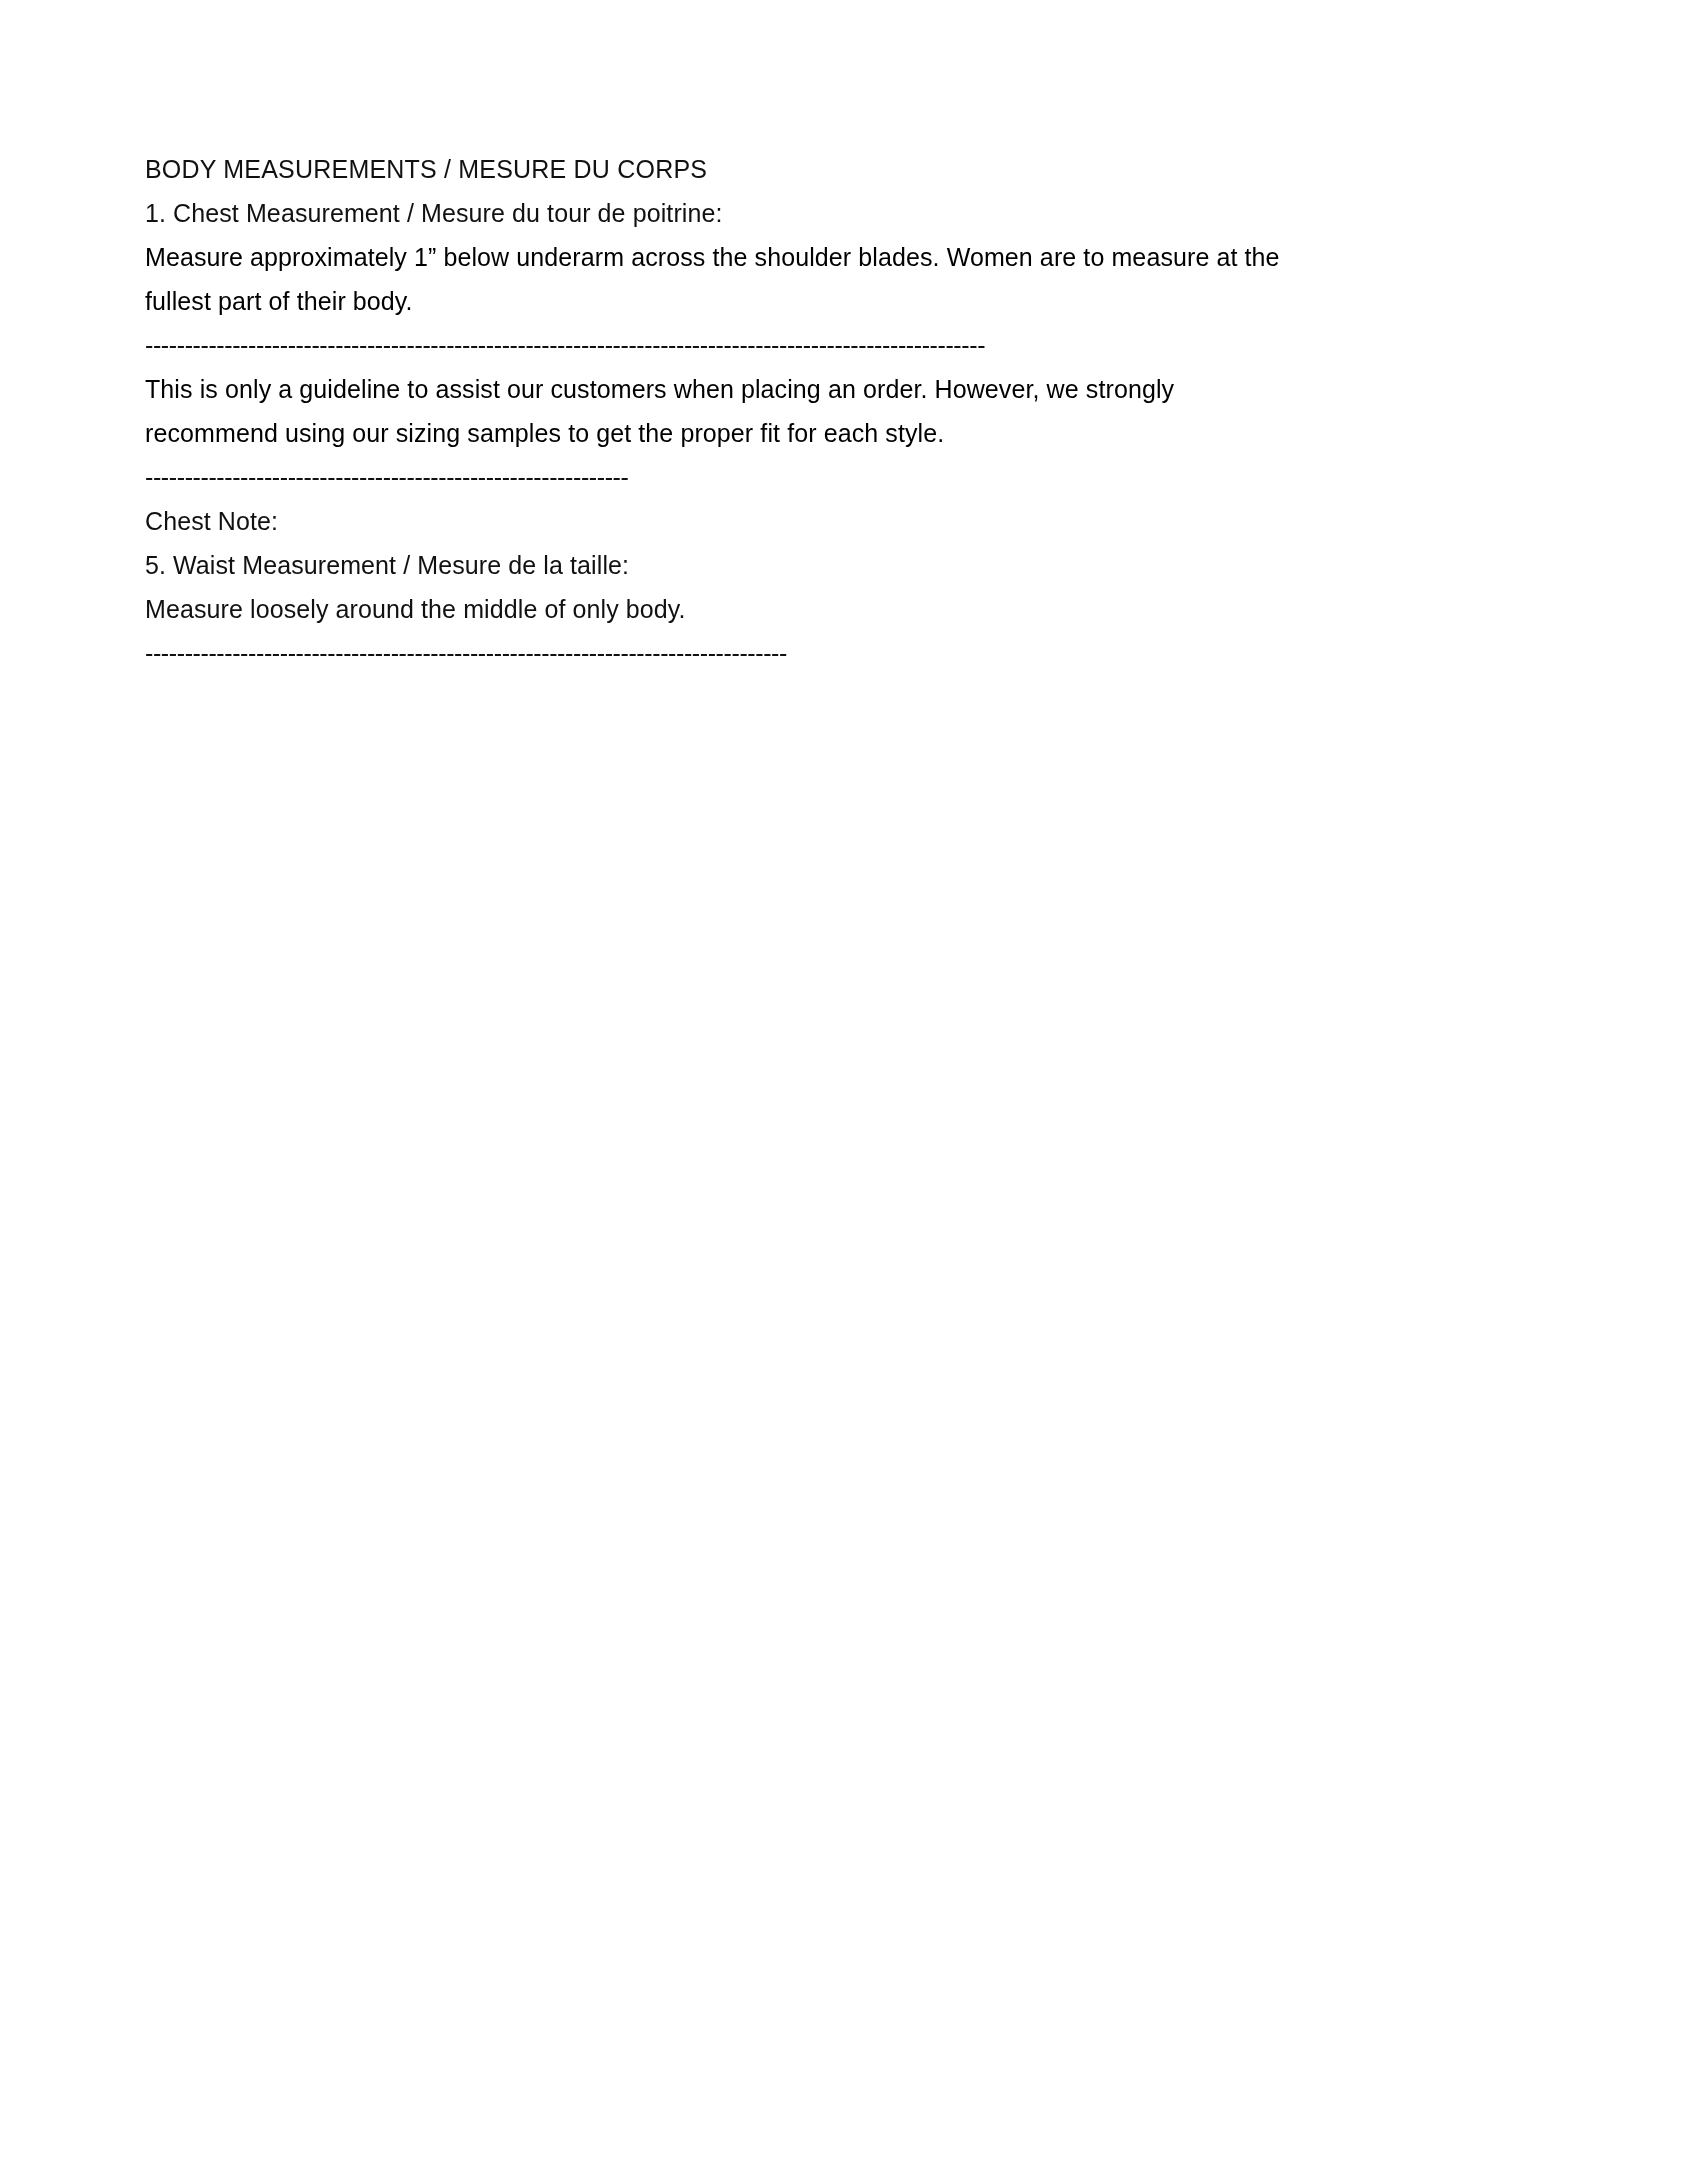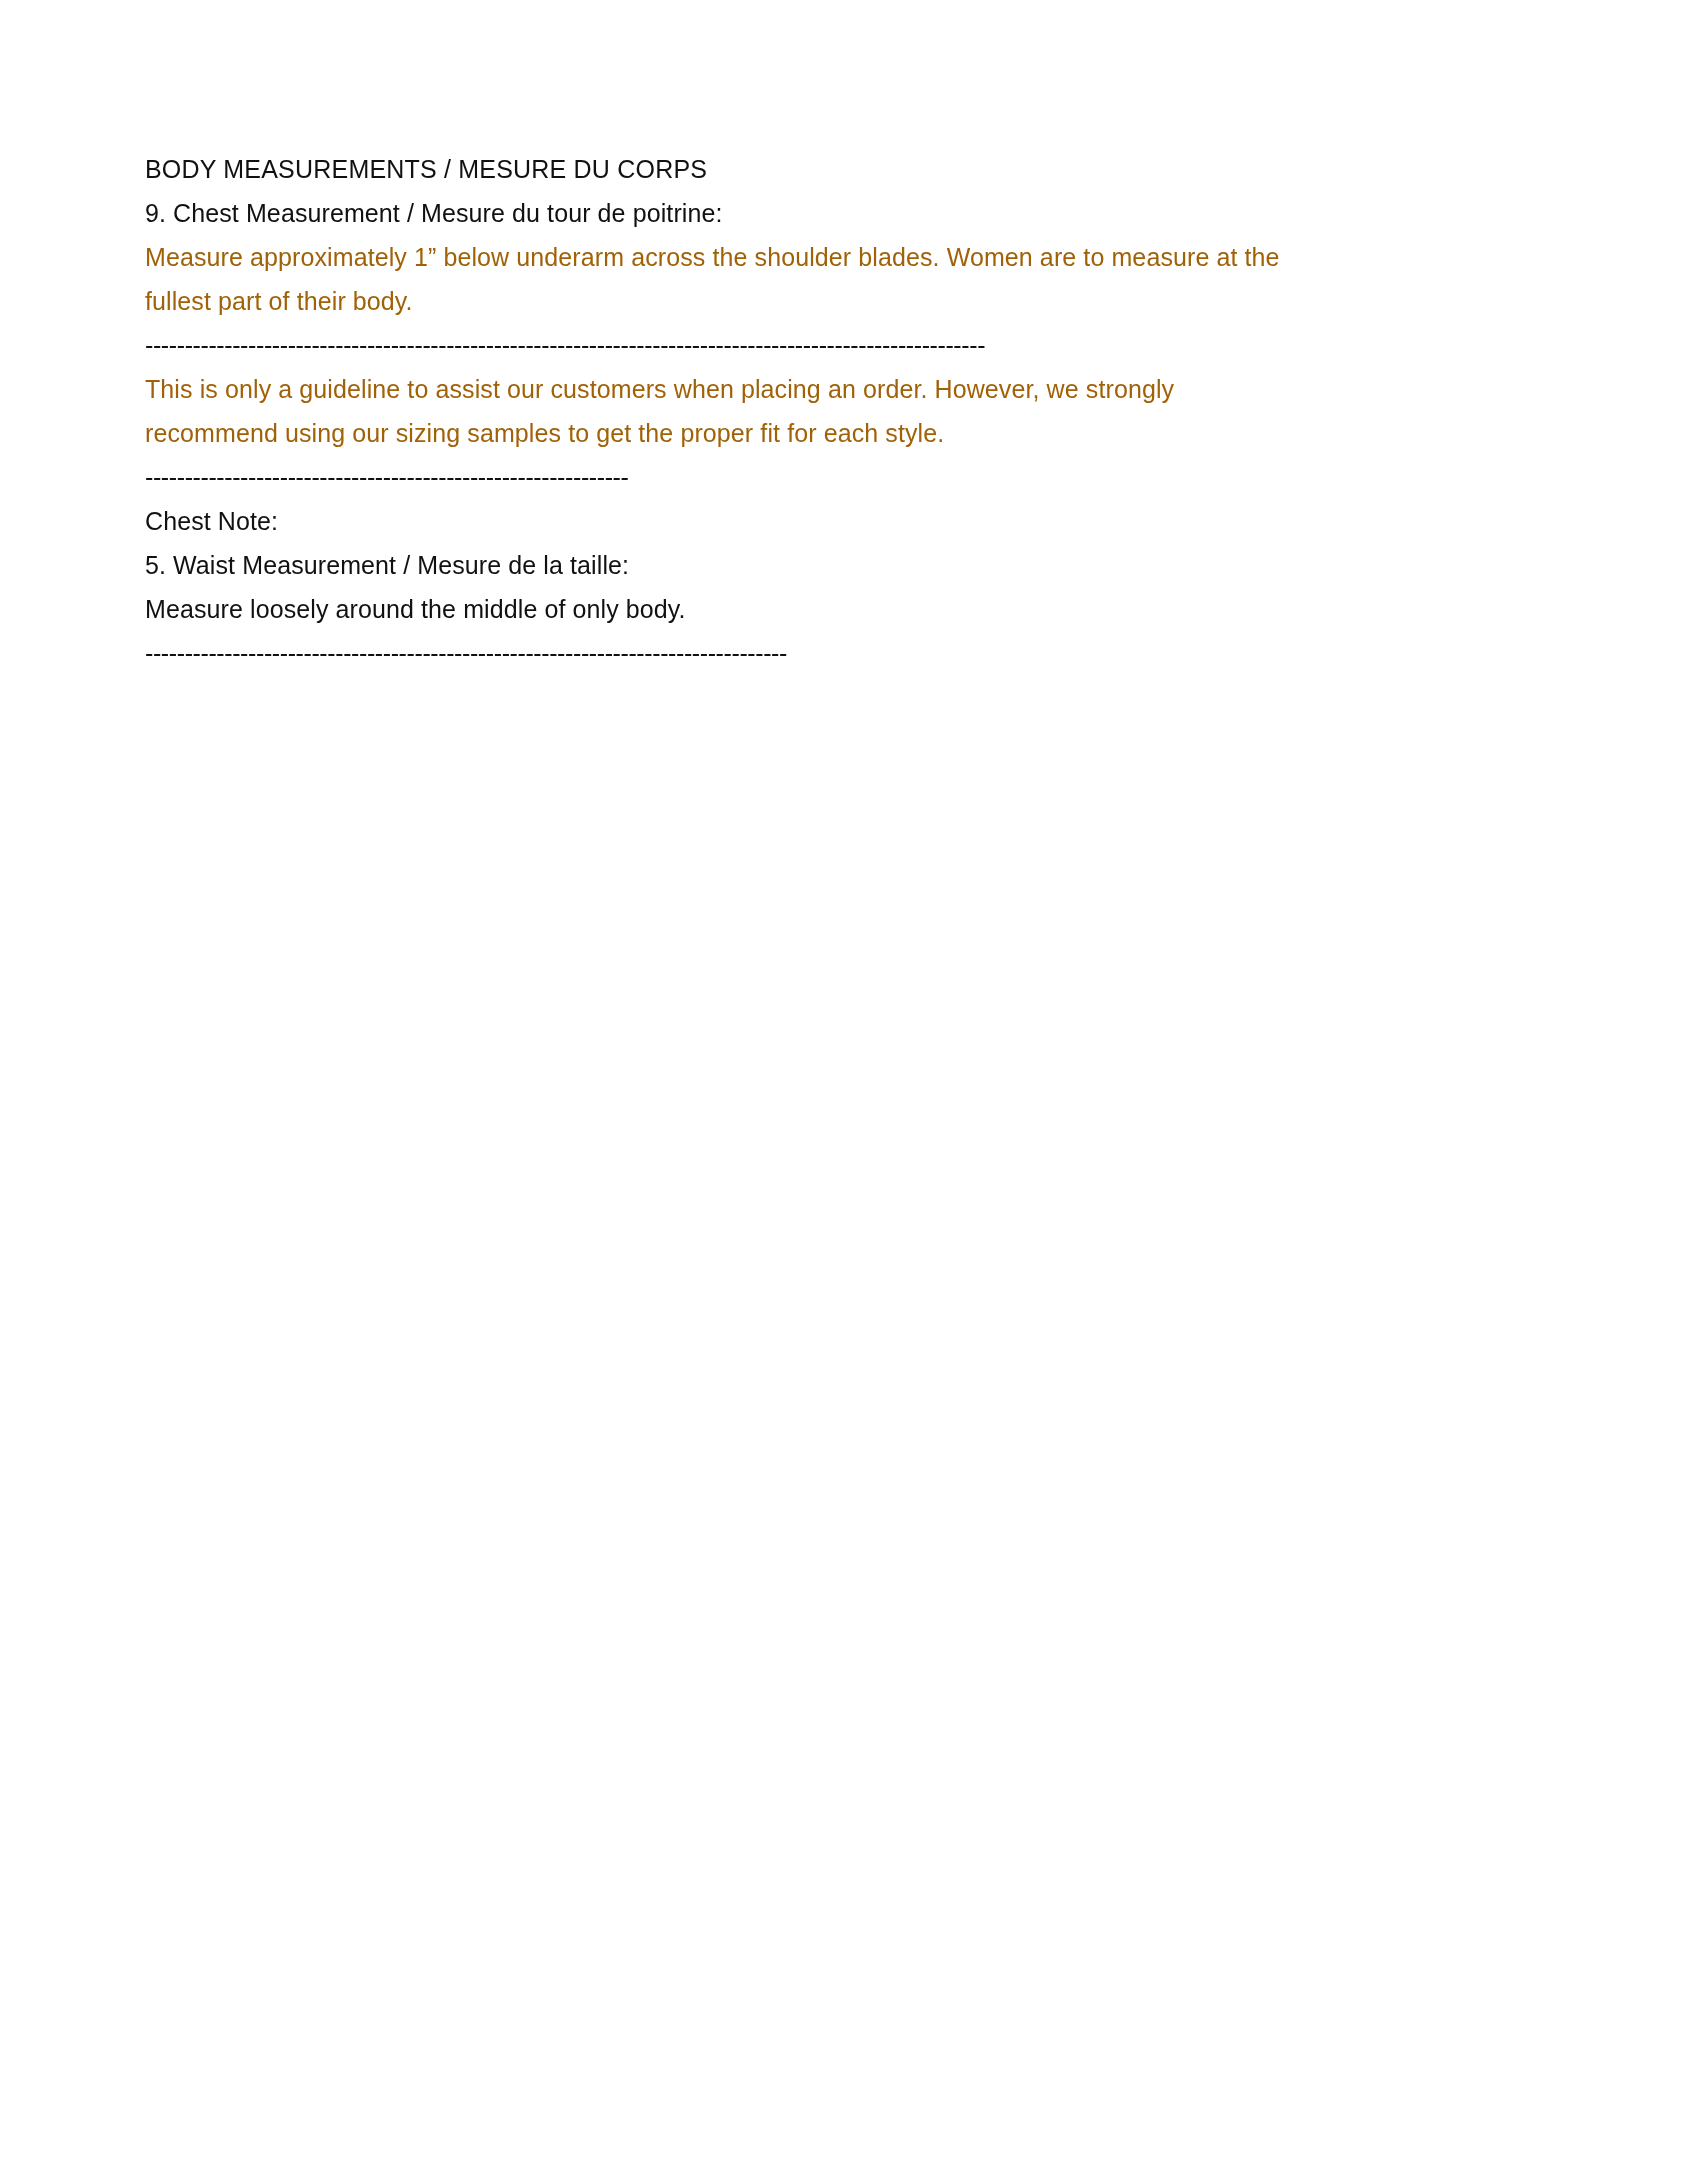--- a/index.html
+++ b/index.html
@@ -33,42 +33,42 @@
     color: #111111;
     letter-spacing: 0.1px;
     white-space: pre-wrap;
   }
   .line.heading {
     letter-spacing: 0.2px;
   }
   .para {
     font-size: 25px;
     line-height: 44px;
-    color: #a16207;
+    color: #000000;
     letter-spacing: 0.1px;
     max-width: 1143px;
   }
   .rule {
     font-size: 25px;
     line-height: 44px;
     color: #111111;
     letter-spacing: -0.4px;
     white-space: nowrap;
     overflow: hidden;
   }
 </style>
 </head>
 <body>
 
 <div class="page">
   <div class="content">
 
     <div class="line heading">BODY MEASUREMENTS / MESURE DU CORPS</div>
 
-    <div class="line">9. Chest Measurement / Mesure du tour de poitrine:</div>
+    <div class="line">1. Chest Measurement / Mesure du tour de poitrine:</div>
 
     <div class="para">Measure approximately 1” below underarm across the shoulder blades. Women are to measure at the fullest part of their body.</div>
 
     <div class="rule">----------------------------------------------------------------------------------------------------------</div>
 
     <div class="para">This is only a guideline to assist our customers when placing an order. However, we strongly recommend using our sizing samples to get the proper fit for each style.</div>
 
     <div class="rule">-------------------------------------------------------------</div>
 
     <div class="line">Chest Note:</div>

